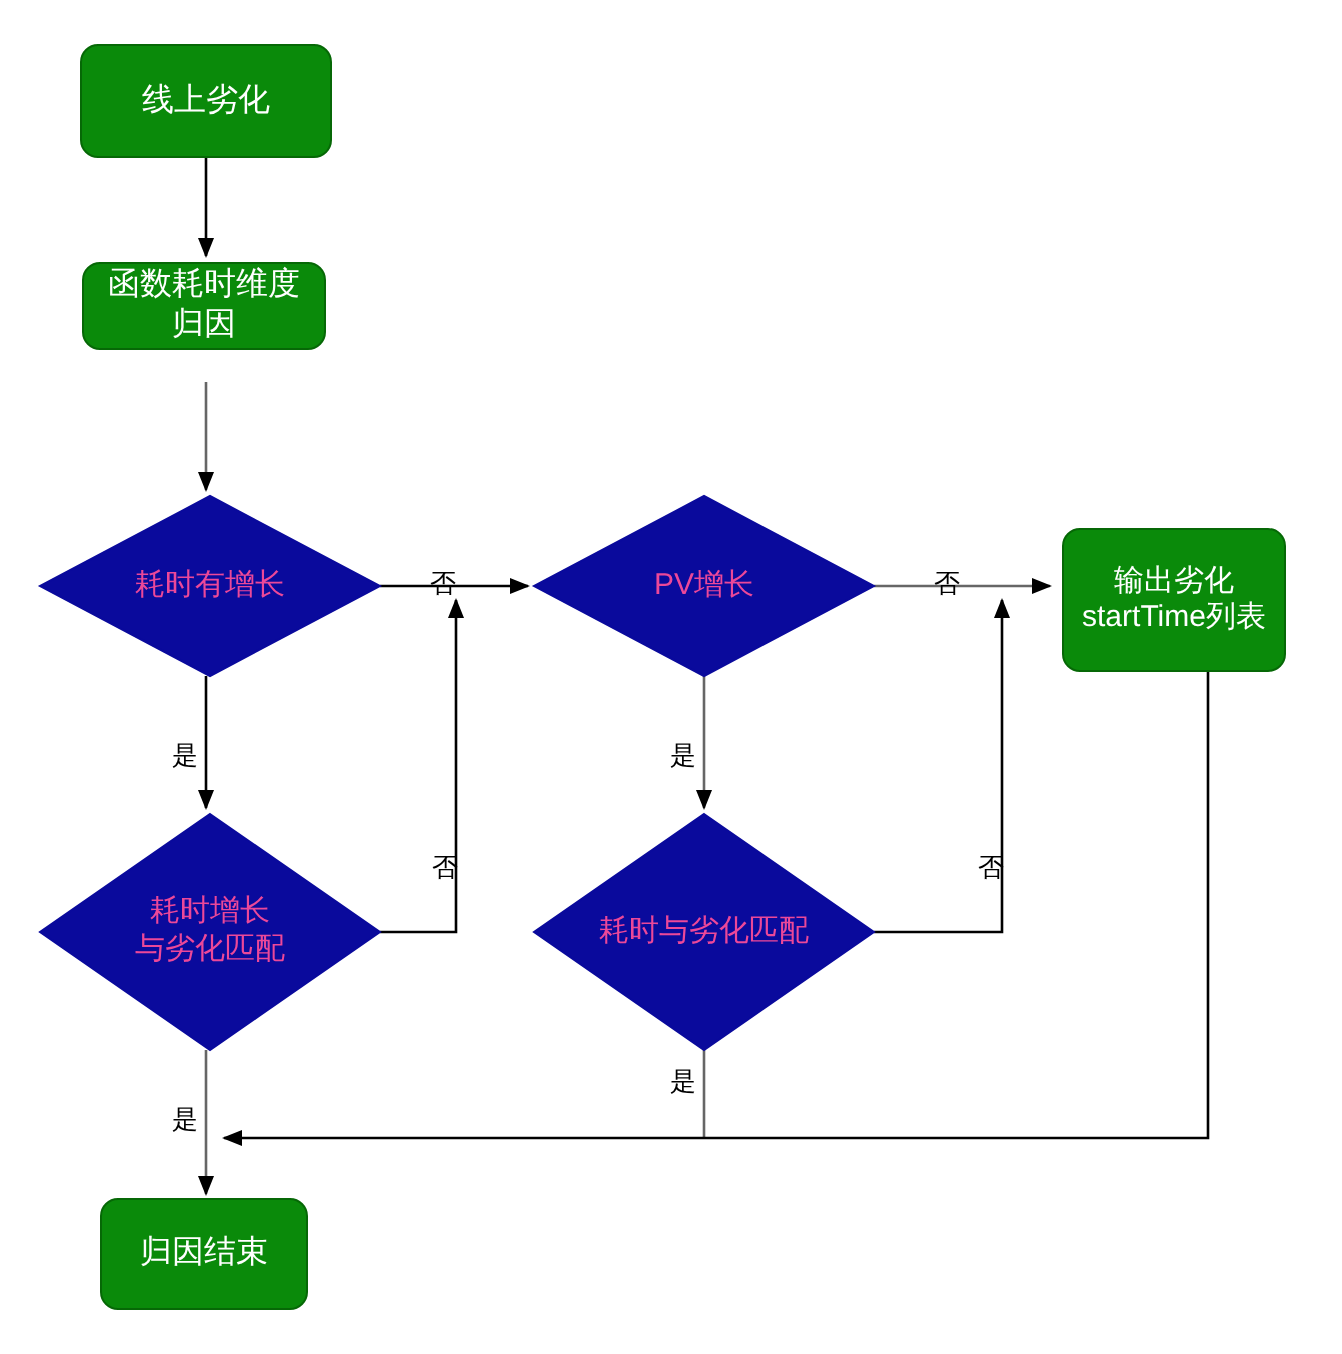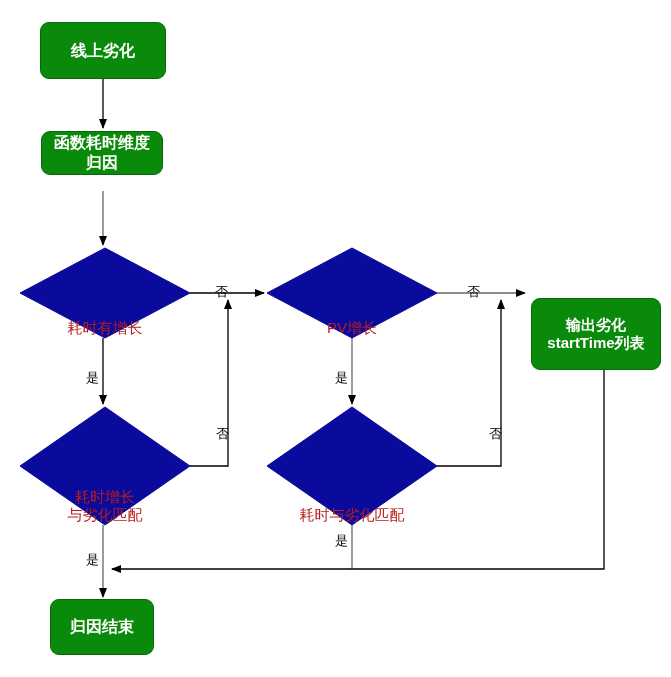--- a/index.html
+++ b/index.html
@@ -16,29 +16,29 @@
   .node{position:absolute;box-sizing:border-box;display:flex;align-items:center;justify-content:center;}
 
   .proc{
     background:#0a8a0a;
     border:1px solid #066806;
     border-radius:9px;
     color:#ffffff;
     text-align:center;
     line-height:1.22;
     font-size:16px;
-    font-weight:700;
+    font-weight:400;
   }
   .proc .txt{white-space:pre-line;display:block;padding:0 4px;}
 
   .diamond-wrap{position:absolute;}
   .diamond-label{
     position:absolute;left:0;top:0;width:100%;height:100%;
-    display:flex;align-items:flex-end;justify-content:center;
-    color:#b91c1c;font-size:15px;text-align:center;line-height:1.25;
+    display:flex;align-items:center;justify-content:center;
+    color:#ec4899;font-size:15px;text-align:center;line-height:1.25;
     pointer-events:none;
   }
   .diamond-label .txt{white-space:pre-line;display:block;}
 
   .edge-label{
     position:absolute;
     color:#000000;
     font-size:13px;
     line-height:1;
     background:transparent;
@@ -128,21 +128,21 @@
 与劣化匹配</span>
     </div>
   </div>
 
   <div class="diamond-wrap" style="left:267px;top:407px;width:170px;height:118px;">
     <div class="diamond-label">
       <span class="txt">耗时与劣化匹配</span>
     </div>
   </div>
 
-  <div class="node proc" style="left:531px;top:264px;width:130px;height:72px;font-size:15px;margin-top:34px;">
+  <div class="node proc" style="left:531px;top:264px;width:112px;height:72px;font-size:15px;">
     <span class="txt">输出劣化
 startTime列表</span>
   </div>
 
   <div class="node proc" style="left:50px;top:599px;width:104px;height:56px;">
     <span class="txt">归因结束</span>
   </div>
 
   <div class="edge-label" style="left:215px;top:285px;">否</div>
 

